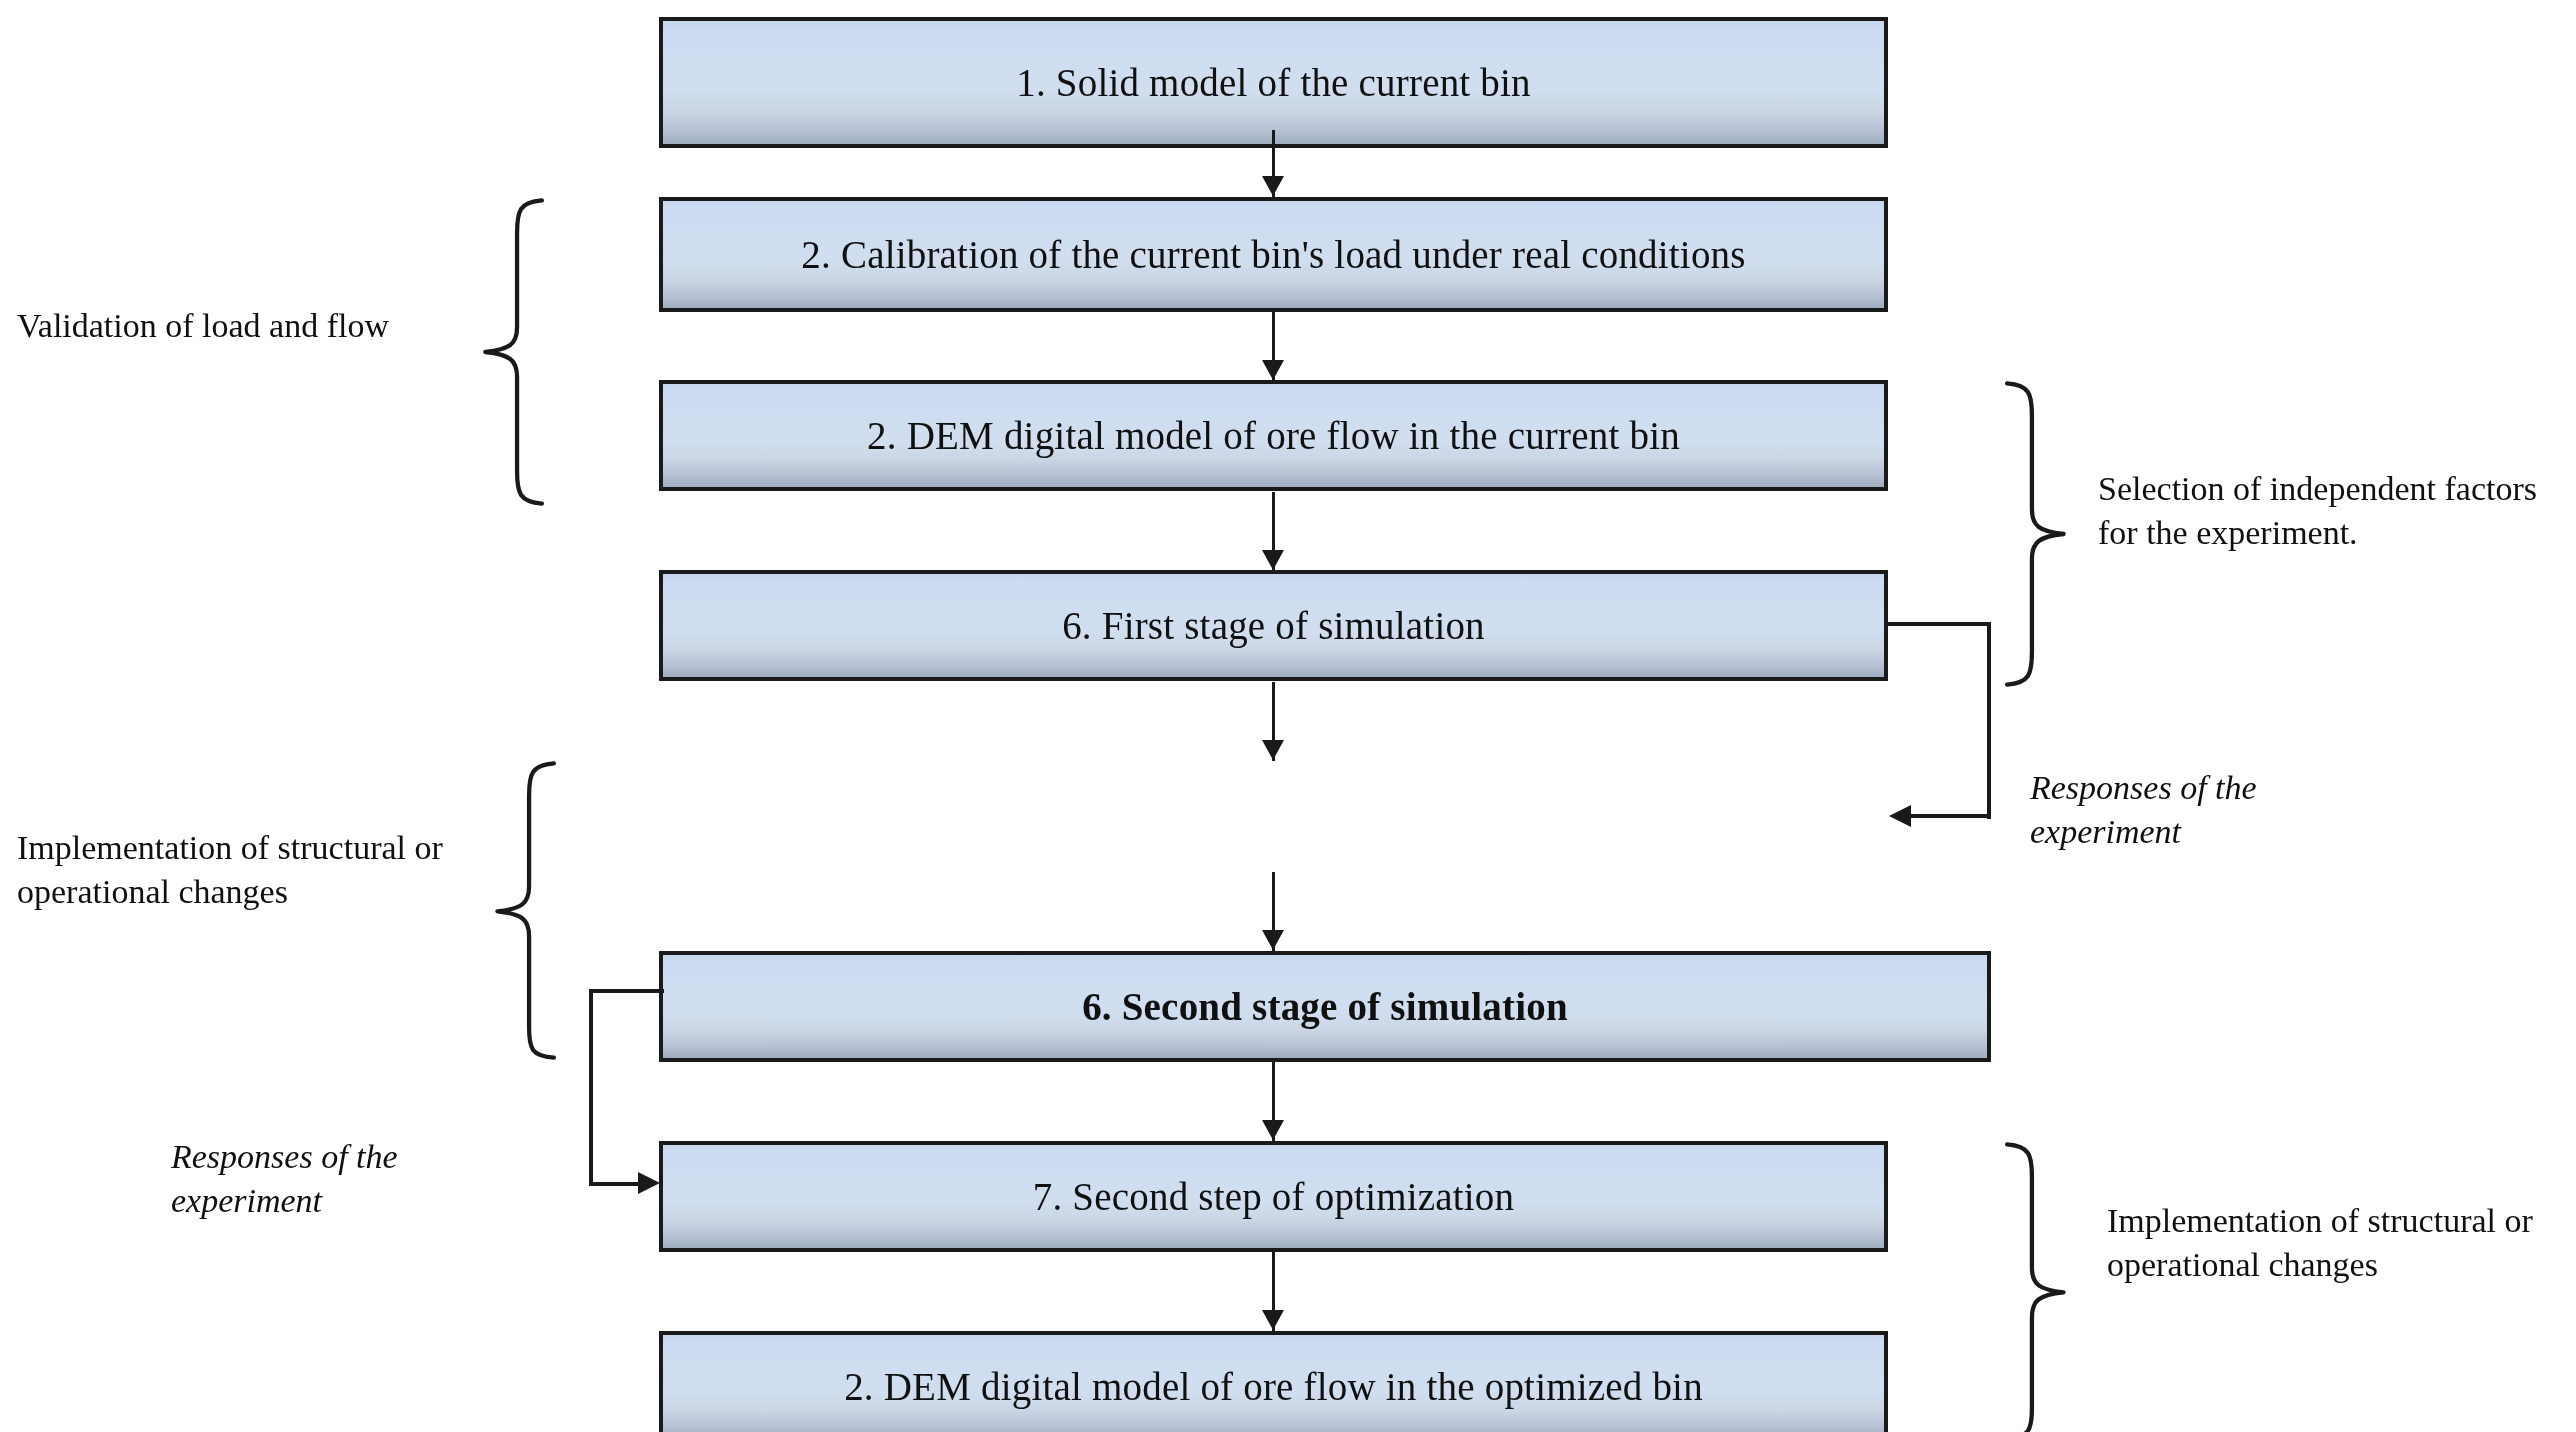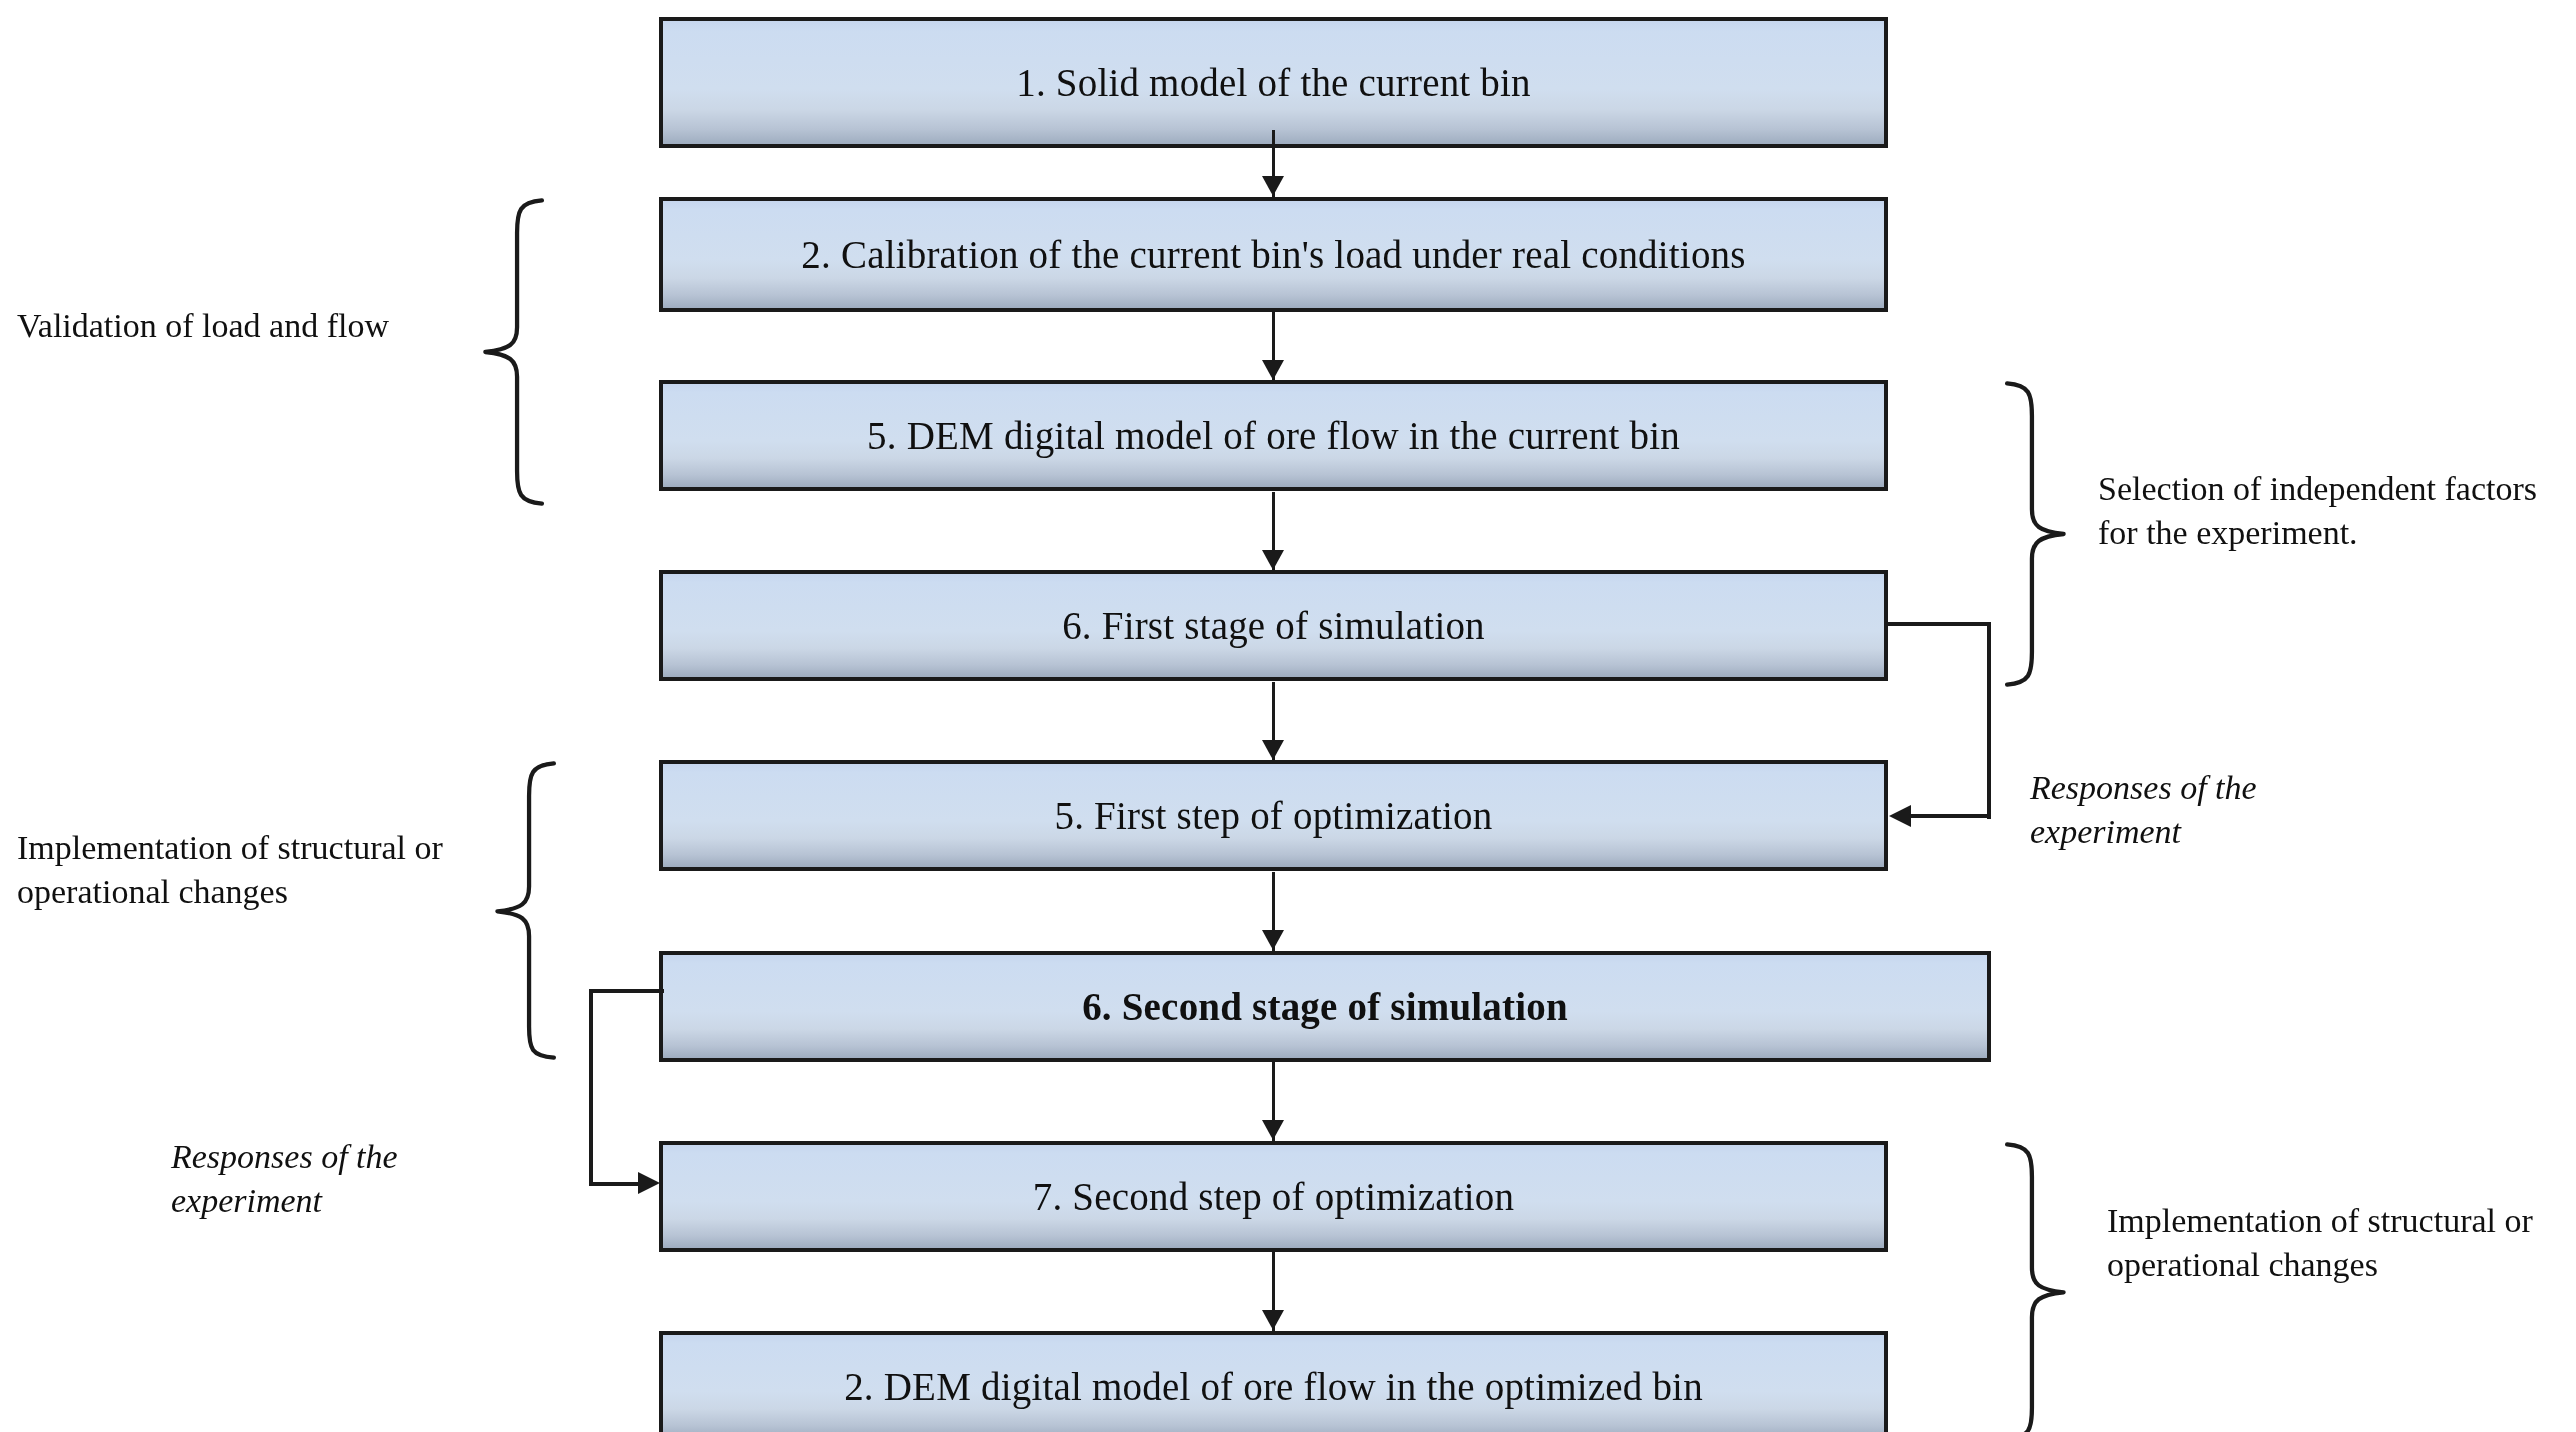--- a/index.html
+++ b/index.html
@@ -122,36 +122,33 @@
   <div class="arrowhead-down" style="left:1262px; top:176px;"></div>
 
   <div class="node" style="left:659px; top:197px; width:1229px; height:115px;">
     <span class="node-label">2. Calibration of the current bin's load under real conditions</span>
   </div>
 
   <div class="vline" style="left:1272px; top:312px; height:69px;"></div>
   <div class="arrowhead-down" style="left:1262px; top:360px;"></div>
 
   <div class="node" style="left:659px; top:380px; width:1229px; height:111px;">
-    <span class="node-label">5. DEM digital model of ore flow in the current bin</span>
+    <span class="node-label">2. DEM digital model of ore flow in the current bin</span>
   </div>
 
   <div class="vline" style="left:1272px; top:492px; height:79px;"></div>
   <div class="arrowhead-down" style="left:1262px; top:550px;"></div>
 
   <div class="node" style="left:659px; top:570px; width:1229px; height:111px;">
     <span class="node-label">6. First stage of simulation</span>
   </div>
 
   <div class="vline" style="left:1272px; top:682px; height:79px;"></div>
   <div class="arrowhead-down" style="left:1262px; top:740px;"></div>
 
-  <div class="node" style="left:659px; top:760px; width:1229px; height:111px;">
-    <span class="node-label">5. First step of optimization</span>
-  </div>
 
   <div class="vline" style="left:1272px; top:872px; height:79px;"></div>
   <div class="arrowhead-down" style="left:1262px; top:930px;"></div>
 
   <div class="node" style="left:659px; top:951px; width:1332px; height:111px;font-weight:bold;">
     <span class="node-label">6. Second stage of simulation</span>
   </div>
 
   <div class="vline" style="left:1272px; top:1062px; height:79px;"></div>
   <div class="arrowhead-down" style="left:1262px; top:1120px;"></div>

